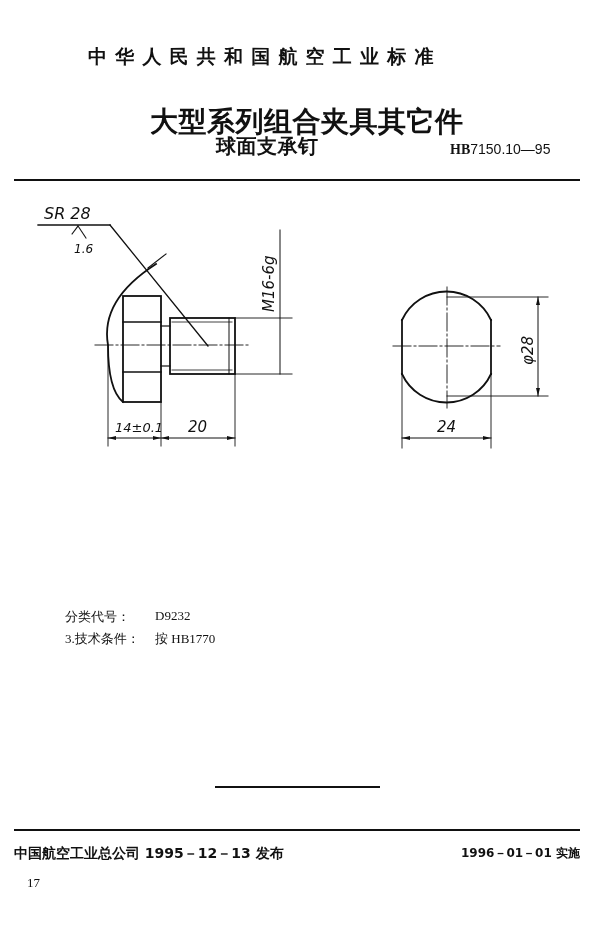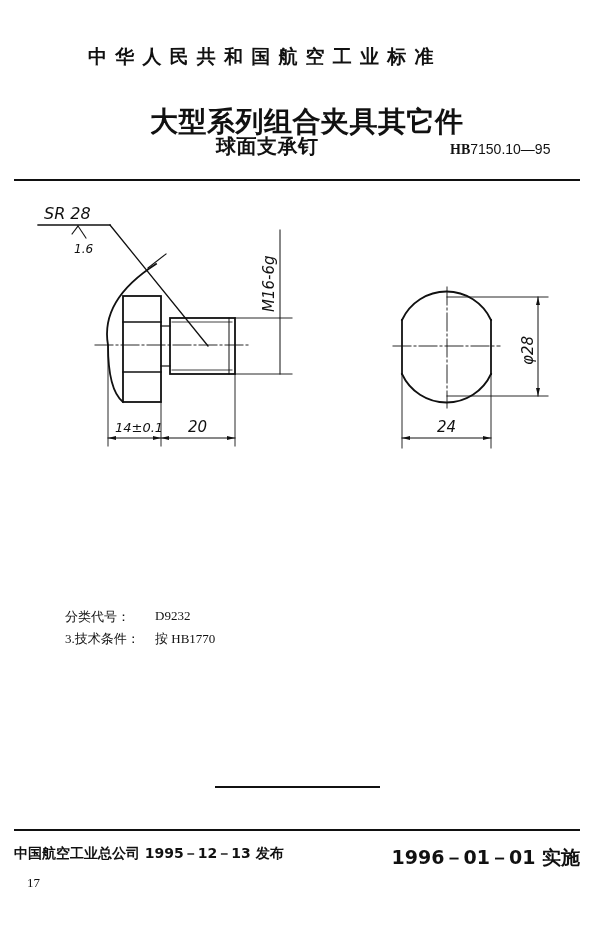--- a/index.html
+++ b/index.html
@@ -11,21 +11,21 @@
   .title2 { left: 216px; top: 133px; font-size: 20px; font-weight: bold; letter-spacing: 0.5px; }
   .std-code { left: 450px; top: 141px; font-size: 14px; font-family: "Liberation Sans Narrow", "Liberation Sans", sans-serif; }
   .std-code .hb { font-family: "Liberation Serif", serif; font-weight: bold; margin-right: 0; }
   .rule { position: absolute; background: #111; }
   .drawing { position: absolute; left: 0; top: 180px; width: 600px; height: 300px; }
   .spec { position: absolute; left: 47px; top: 608px; font-family: "Liberation Serif", serif; font-size: 13px; margin-left: 18px; }
   .spec-row { height: 21.5px; display: flex; }
   .spec-label { display: inline-block; width: 90px; }
   .spec-value { display: inline-block; }
   .footer-left { left: 14px; top: 845px; font-size: 14px; font-weight: bold; }
-  .footer-right { right: 20px; top: 845px; font-size: 19px; font-weight: bold; }
+  .footer-right { right: 20px; top: 845px; font-size: 12px; font-weight: bold; }
   .page-no { left: 27px; top: 875px; font-size: 13px; font-family: "Liberation Serif", serif; }
   svg text { font-family: "DejaVu Sans", sans-serif; font-style: italic; fill: #111; }
 </style>
 </head>
 <body>
 
 <div class="abs std-header">中华人民共和国航空工业标准</div>
 <div class="abs title1">大型系列组合夹具其它件</div>
 <div class="abs title2">球面支承钉</div>
 <div class="abs std-code">

